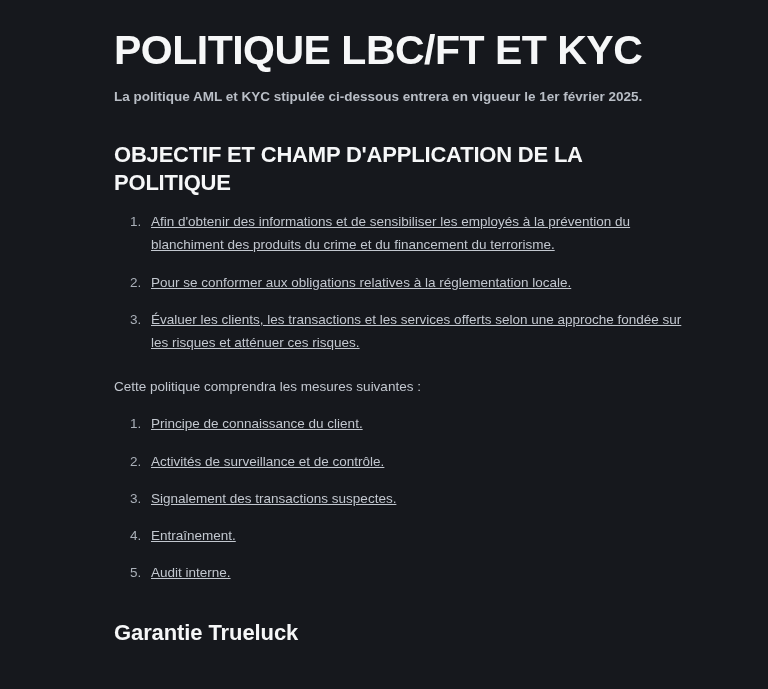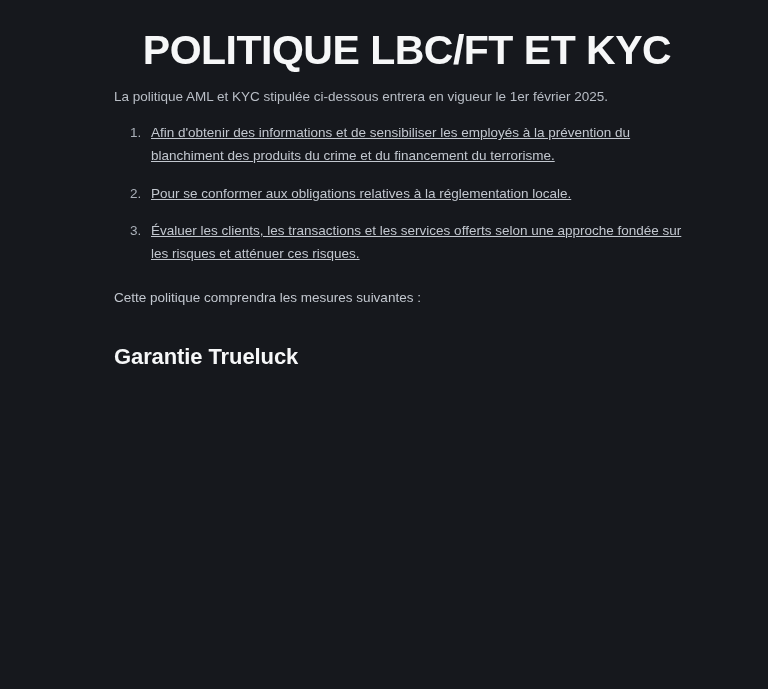--- a/index.html
+++ b/index.html
@@ -30,29 +30,28 @@
 
   .doc-title {
     margin: 0;
     padding: 0;
     font-size: 41px;
     line-height: 1.12;
     font-weight: 700;
     letter-spacing: -0.5px;
     color: #f6f7f8;
     text-transform: uppercase;
-    text-align: center;
   }
 
   .doc-subtitle {
     margin: 13px 0 0 0;
     font-size: 13.5px;
     line-height: 1.5;
     color: #b9bec6;
-    font-weight: 400;
+    font-weight: 700;
   }
 
   .section-heading {
     margin: 34px 0 0 0;
     font-size: 22px;
     line-height: 1.25;
     font-weight: 700;
     letter-spacing: -0.2px;
     color: #f6f7f8;
     text-transform: uppercase;
@@ -99,27 +98,35 @@
 </head>
 <body>
 
 <div class="page">
   <div class="content">
 
     <h1 class="doc-title">POLITIQUE LBC/FT ET KYC</h1>
 
     <p class="doc-subtitle">La politique AML et KYC stipulée ci-dessous entrera en vigueur le 1er février 2025.</p>
 
+    <h2 class="section-heading">OBJECTIF ET CHAMP D'APPLICATION DE LA POLITIQUE</h2>
 
 
     <ol class="num-list">
       <li>Afin d'obtenir des informations et de sensibiliser les employés à la prévention du blanchiment des produits du crime et du financement du terrorisme.</li>
       <li>Pour se conformer aux obligations relatives à la réglementation locale.</li>
       <li>Évaluer les clients, les transactions et les services offerts selon une approche fondée sur les risques et atténuer ces risques.</li>
     </ol>
 
     <p class="body-text">Cette politique comprendra les mesures suivantes :</p>
 
+    <ol class="num-list">
+      <li>Principe de connaissance du client.</li>
+      <li>Activités de surveillance et de contrôle.</li>
+      <li>Signalement des transactions suspectes.</li>
+      <li>Entraînement.</li>
+      <li>Audit interne.</li>
+    </ol>
 
     <h2 class="section-heading normal-case">Garantie Trueluck</h2>
 
   </div>
 </div>
 
 </body></html>

